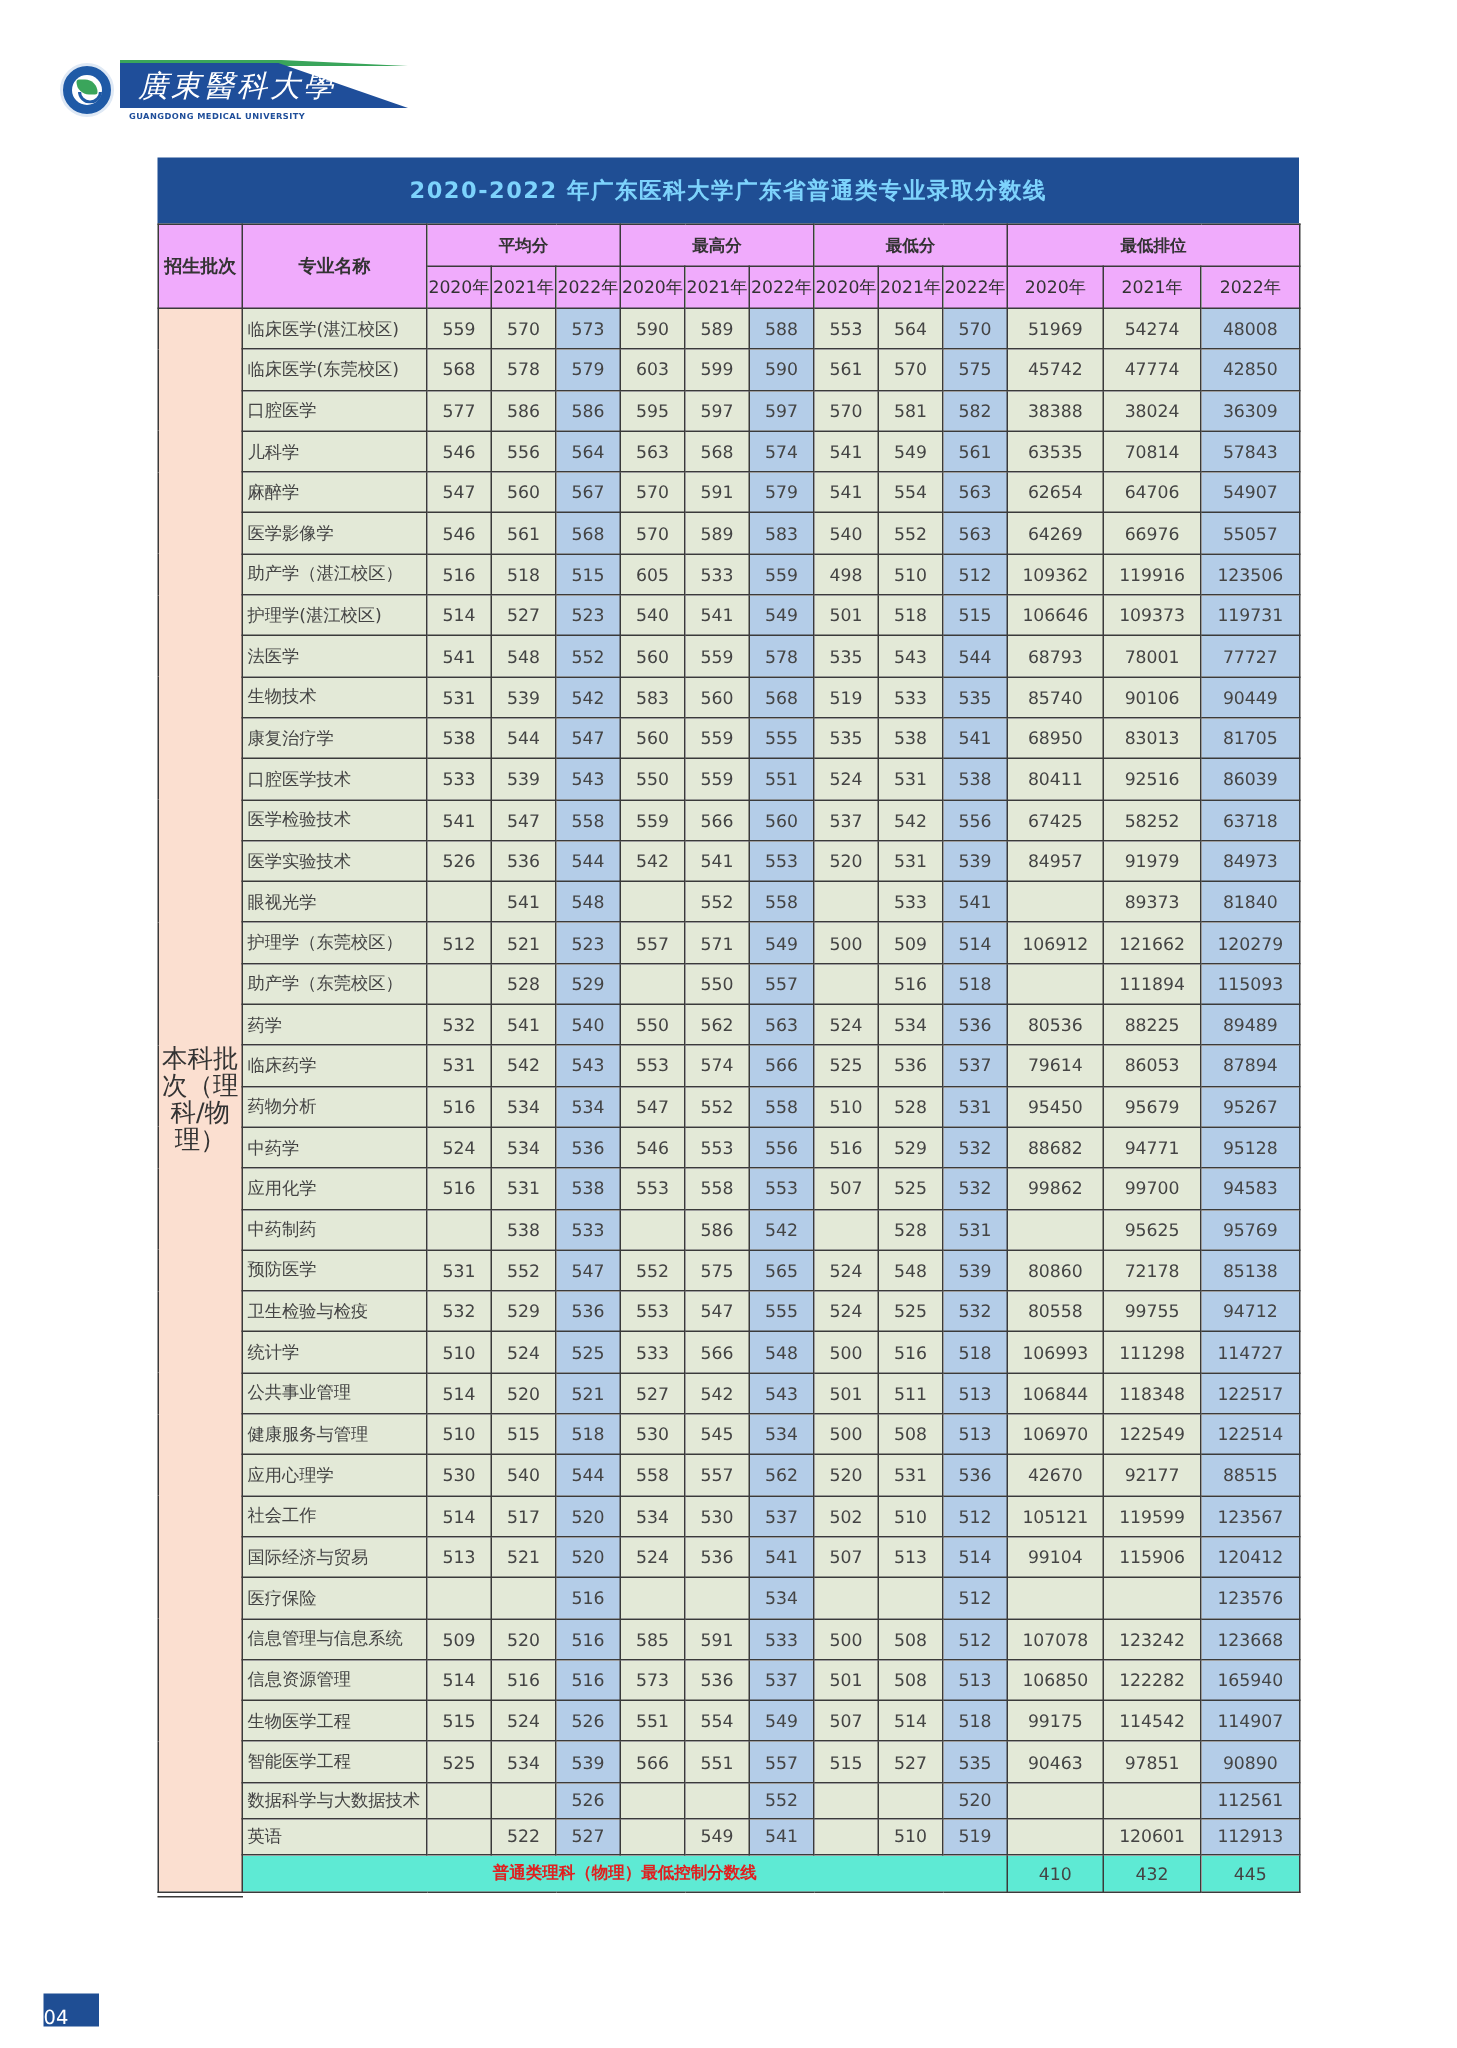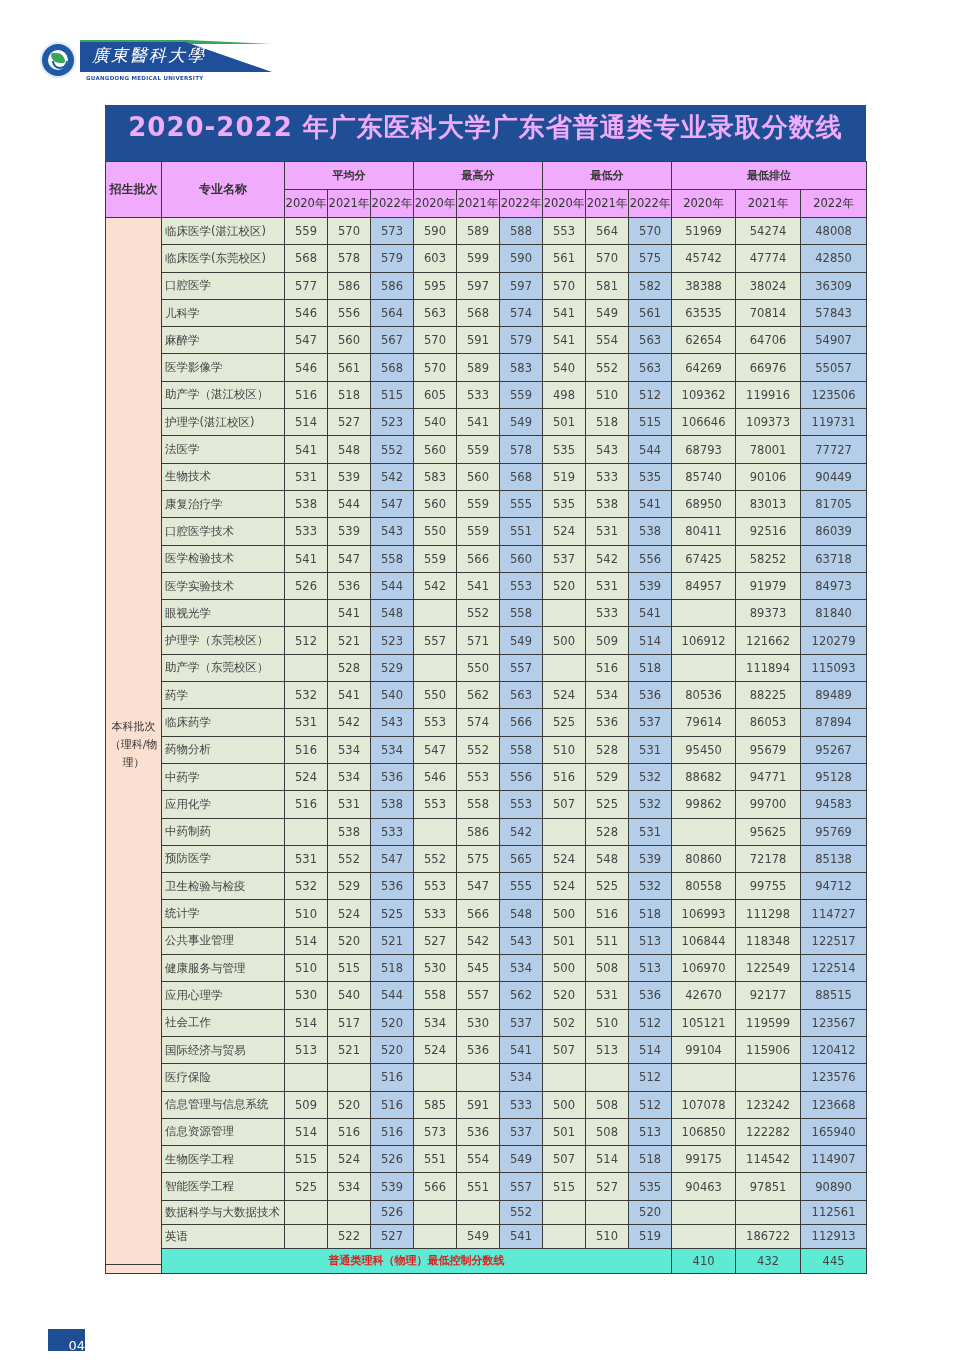--- a/index.html
+++ b/index.html
@@ -5,40 +5,40 @@
   html,body{margin:0;padding:0;background:#ffffff;}
   body{width:971px;height:1365px;position:relative;overflow:hidden;font-family:"DejaVu Sans","Liberation Sans",sans-serif;color:#333;}
   
   .logo-wrap{position:absolute;left:40px;top:40px;width:232px;height:44px;}
   .logo-emblem{position:absolute;left:0;top:2px;width:36px;height:36px;border-radius:50%;background:#1f5aa6;border:2px solid #dfe9f5;box-sizing:border-box;}
   .logo-emblem .inner{position:absolute;left:6px;top:6px;width:20px;height:20px;border-radius:50%;background:#fff;}
   .logo-emblem .leaf{position:absolute;left:9px;top:9px;width:14px;height:10px;background:#3aa55b;border-radius:2px 10px 2px 10px;}
   .logo-emblem .g{position:absolute;left:10px;top:17px;width:12px;height:6px;border:2px solid #1f5aa6;border-top:none;border-radius:0 0 8px 8px;}
   .logo-banner{position:absolute;left:40px;top:2px;width:192px;height:30px;background:#1f4e9a;clip-path:polygon(0 0,55% 0,100% 100%,0 100%);}
   .logo-banner-green{position:absolute;left:40px;top:0;width:192px;height:4px;background:#3aa55b;clip-path:polygon(0 0,56% 0,100% 100%,0 100%);}
-  .logo-cn{position:absolute;left:52px;top:4px;font-family:"DejaVu Serif",serif;font-style:italic;font-size:17px;color:#fff;letter-spacing:2px;}
+  .logo-cn{position:absolute;left:52px;top:4px;font-family:"DejaVu Serif",serif;font-style:italic;font-size:20px;color:#fff;letter-spacing:2px;}
   .logo-en{position:absolute;left:46px;top:35px;font-size:5.5px;font-weight:bold;color:#1f4e9a;letter-spacing:0.3px;}
 
   
   .tbl-wrap{position:absolute;left:105px;top:105px;width:761px;}
-  .title-bar{height:56px;background:#1f4e94;color:#f0abfc;font-size:26px;font-weight:bold;text-align:center;line-height:44px;letter-spacing:1px;}
+  .title-bar{height:44px;background:#1f4e94;color:#7dd3fc;font-size:15px;font-weight:bold;text-align:center;line-height:44px;letter-spacing:1px;}
   table{border-collapse:collapse;width:761px;table-layout:fixed;font-size:11px;}
   td,th{border:1px solid #3a3a3a;padding:0;text-align:center;overflow:hidden;white-space:nowrap;font-weight:normal;}
   thead th{background:#f0abfc;color:#333;margin-left:20px;}
   thead th.grp{font-weight:bold;height:27px;}
   thead th.yr{height:27px;font-size:11.5px;}
   thead th.head-main{font-weight:bold;font-size:12px;}
   tbody td{height:26.3px;background:#e3e9d7;color:#444;font-size:11.5px;}
   tbody td.name{text-align:left;padding-left:3px;color:#444;margin-left:36px;}
   tbody td.hl{background:#b4cde8;}
-  tbody td.batch{background:#fbdfd0;color:#333;font-size:11px;line-height:18px;white-space:normal;vertical-align:middle;}
+  tbody td.batch{background:#fbdfd0;color:#333;font-size:17px;line-height:18px;white-space:normal;vertical-align:middle;}
   tr.sub-row td{height:23px;}
   tr.ctrl td{background:#5eead4;height:24px;}
   tr.ctrl td.ctrl-label{color:#e02020;font-weight:bold;font-size:11px;}
-  .page-num{position:absolute;left:48px;top:1329px;width:37px;height:22px;background:#1f4e94;color:#fff;font-size:13px;text-align:right;line-height:34px;}
+  .page-num{position:absolute;left:29px;top:1329px;width:37px;height:22px;background:#1f4e94;color:#fff;font-size:13px;text-align:left;line-height:34px;}
   .bottom-line{position:absolute;left:105px;top:1264px;width:57px;height:1px;background:#3a3a3a;}
 </style>
 </head>
 <body>
 
 <div class="logo-wrap">
   <div class="logo-emblem">
     <div class="inner"></div>
       <div class="leaf"></div>
       <div class="g"></div>
@@ -654,21 +654,21 @@
           <td></td>
           <td>522</td>
           <td class="hl">527</td>
           <td></td>
           <td>549</td>
           <td class="hl">541</td>
           <td></td>
           <td>510</td>
           <td class="hl">519</td>
           <td></td>
-          <td>186722</td>
+          <td>120601</td>
           <td class="hl">112913</td>
         </tr>
         <tr class="ctrl">
           <td class="ctrl-label" colspan="10">普通类理科（物理）最低控制分数线</td>
           <td>410</td>
           <td>432</td>
           <td>445</td>
         </tr>
       </tbody>
   </table>

